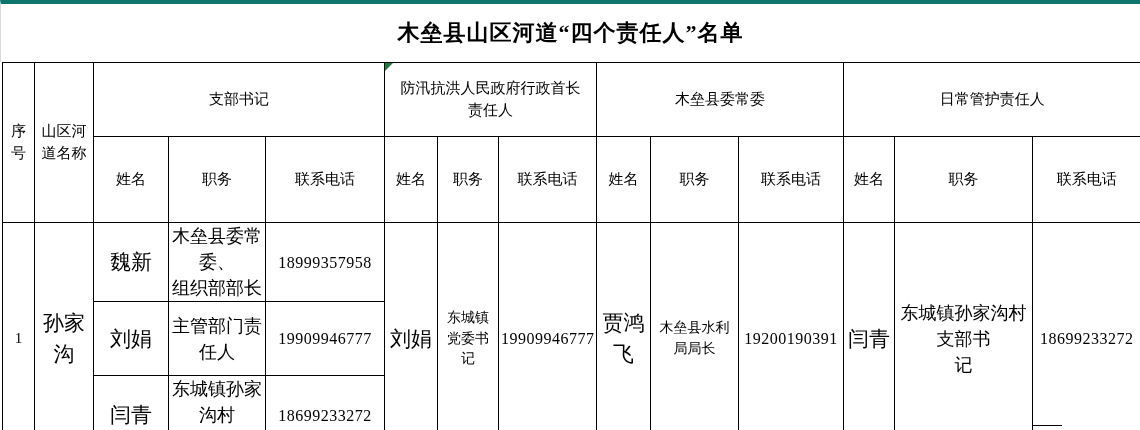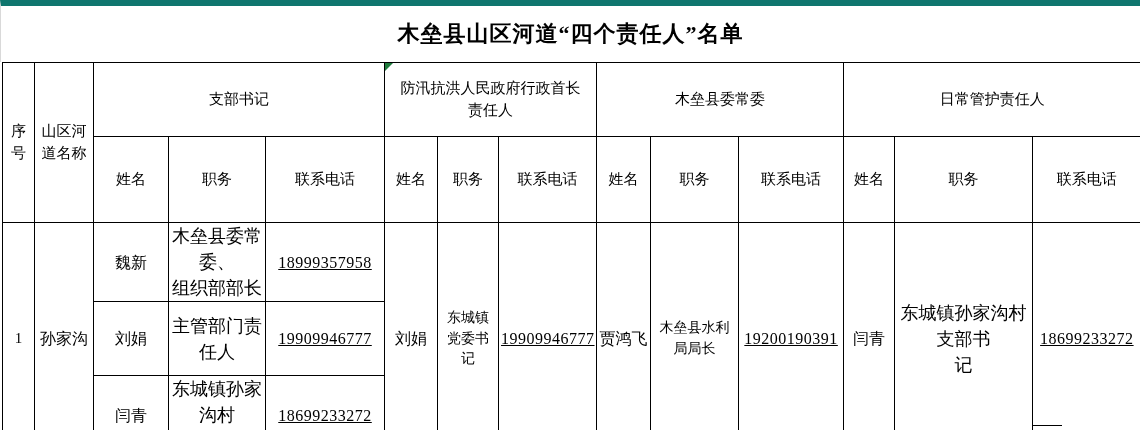--- a/index.html
+++ b/index.html
@@ -8,21 +8,21 @@
     position: relative;
     width: 1140px;
     height: 430px;
     background: #fff;
     overflow: hidden;
   }
   .title-block {
     box-sizing: border-box;
     width: 1140px;
     height: 62px;
-    border-top: 6px solid #0f766e;
+    border-top: 4px solid #0f766e;
     border-left: 1px solid #d9d9d9;
     display: flex;
     align-items: center;
     justify-content: center;
   }
   .title-text {
     font-size: 22px;
     font-weight: bold;
     letter-spacing: 1px;
     white-space: nowrap;
@@ -37,24 +37,24 @@
     border: 1px solid #000;
     text-align: center;
     vertical-align: middle;
     padding: 0 2px;
     white-space: pre-line;
     overflow: hidden;
     font-weight: normal;
     line-height: 1.45;
   }
   .h15 { font-size: 15px; }
-  .name-cell { font-size: 16px; }
+  .name-cell { font-size: 21px; }
   .pos-sm { font-size: 18px; }
   .pos-md { font-size: 14px; }
-  .phone-cell { font-size: 16px; letter-spacing: 0.5px; text-decoration: underline; }
+  .phone-cell { font-size: 16px; letter-spacing: 0.5px; }
   .serial-cell { font-size: 15px; }
   .group-top {
     vertical-align: top;
     padding-top: 3px;
     position: relative;
   }
   .nbr { border-right: 0 !important; }
   .nbb { border-bottom: 0 !important; }
   .err-tri {
     position: absolute;

